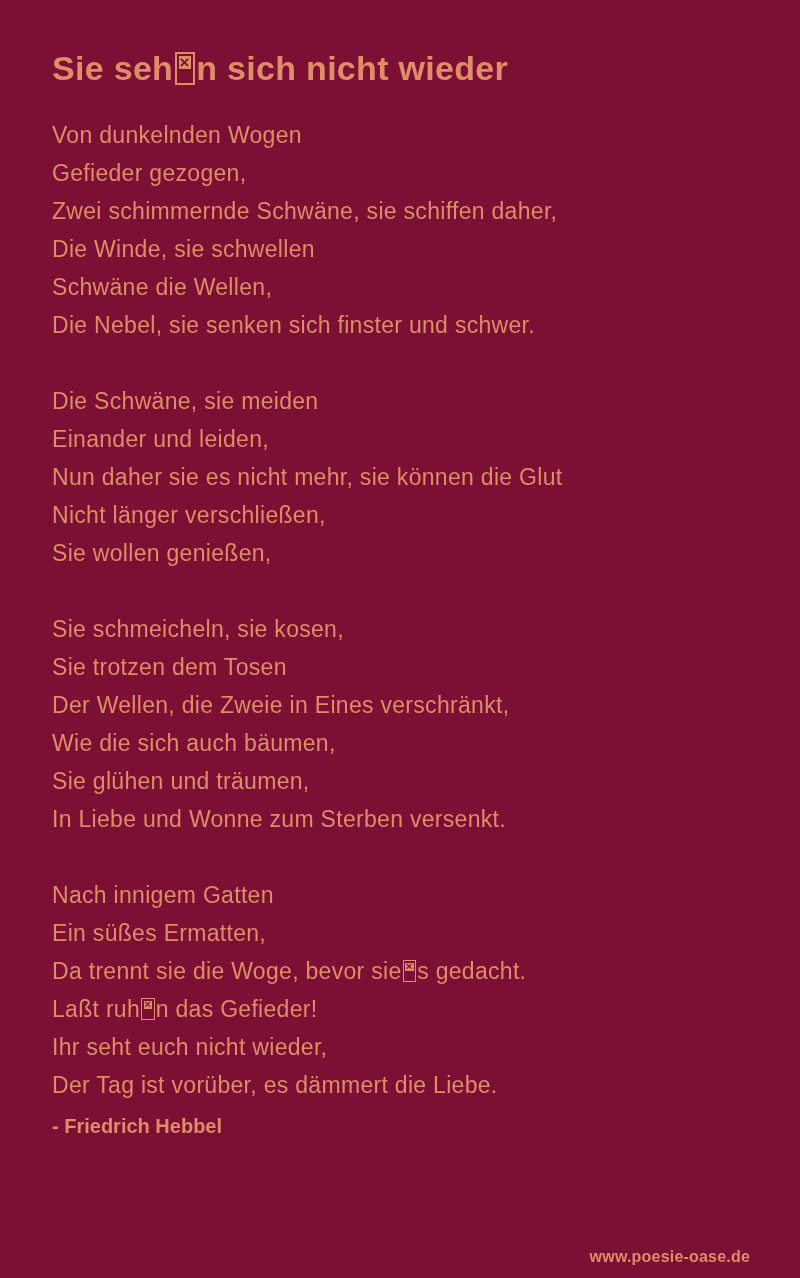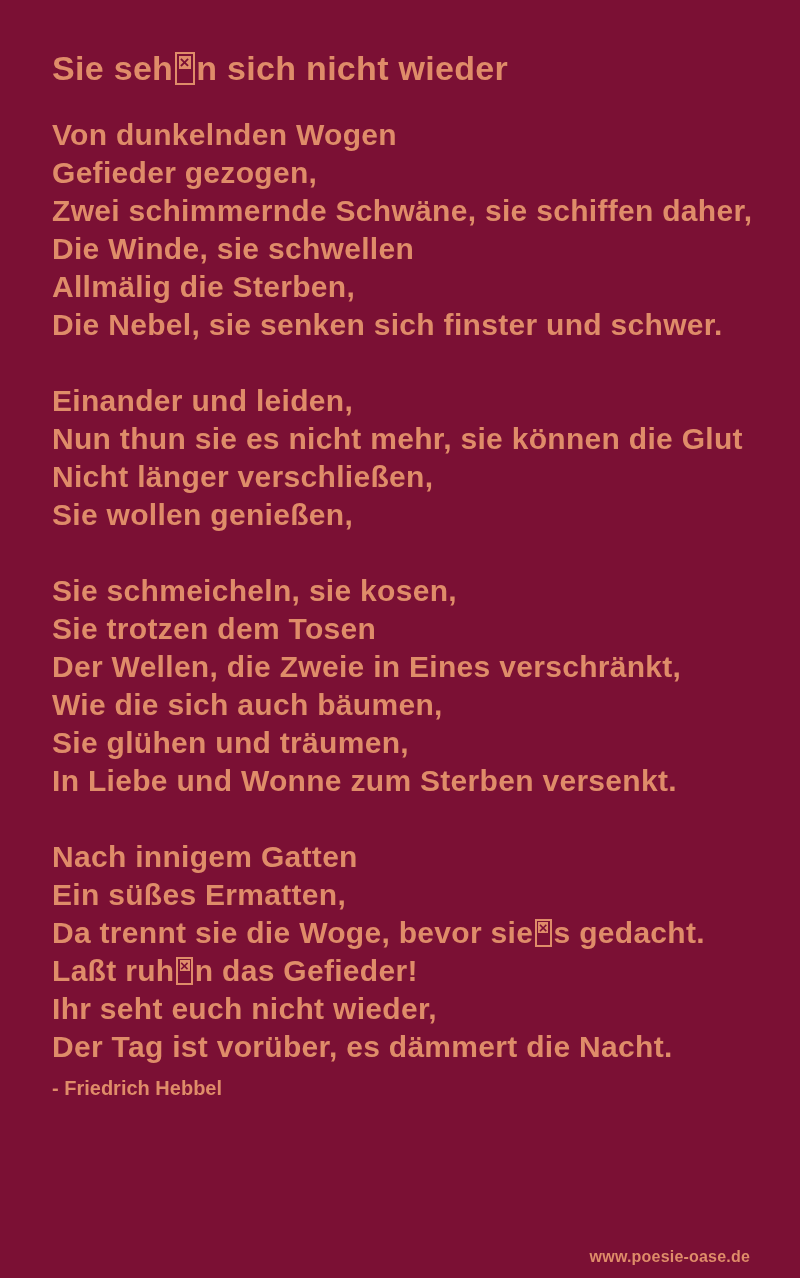--- a/index.html
+++ b/index.html
@@ -25,23 +25,23 @@
     letter-spacing: 0.3px;
     margin: 0 0 26px 0;
   }
   .stanza {
     margin: 0 0 38px 0;
   }
   .stanza:last-of-type {
     margin-bottom: 8px;
   }
   .line {
-    font-size: 30px;
+    font-size: 23px;
     line-height: 38px;
-    font-weight: 700;
+    font-weight: 400;
     letter-spacing: 0.3px;
     white-space: nowrap;
   }
   .attribution {
     font-size: 20px;
     line-height: 28px;
     font-weight: 700;
   }
   .watermark {
     position: absolute;
@@ -85,41 +85,42 @@
 <body>
 
 <div class="page">
   <h1 class="title">Sie seh<span class="tofu"><span class="tofu-x"></span></span>n sich nicht wieder</h1>
   <div id="poem-body">
       <div class="stanza">
         <div class="line">Von dunkelnden Wogen</div>
         <div class="line">Gefieder gezogen,</div>
         <div class="line">Zwei schimmernde Schwäne, sie schiffen daher,</div>
         <div class="line">Die Winde, sie schwellen</div>
-        <div class="line">Allmälig die Sterben,</div>
+        <div class="line">Schwäne die Wellen,</div>
         <div class="line">Die Nebel, sie senken sich finster und schwer.</div>
       </div>
       <div class="stanza">
+        <div class="line">Die Schwäne, sie meiden</div>
         <div class="line">Einander und leiden,</div>
-        <div class="line">Nun thun sie es nicht mehr, sie können die Glut</div>
+        <div class="line">Nun daher sie es nicht mehr, sie können die Glut</div>
         <div class="line">Nicht länger verschließen,</div>
         <div class="line">Sie wollen genießen,</div>
       </div>
       <div class="stanza">
         <div class="line">Sie schmeicheln, sie kosen,</div>
         <div class="line">Sie trotzen dem Tosen</div>
         <div class="line">Der Wellen, die Zweie in Eines verschränkt,</div>
         <div class="line">Wie die sich auch bäumen,</div>
         <div class="line">Sie glühen und träumen,</div>
         <div class="line">In Liebe und Wonne zum Sterben versenkt.</div>
       </div>
       <div class="stanza">
         <div class="line">Nach innigem Gatten</div>
         <div class="line">Ein süßes Ermatten,</div>
         <div class="line">Da trennt sie die Woge, bevor sie<span class="tofu"><span class="tofu-x"></span></span>s gedacht.</div>
         <div class="line">Laßt ruh<span class="tofu"><span class="tofu-x"></span></span>n das Gefieder!</div>
         <div class="line">Ihr seht euch nicht wieder,</div>
-        <div class="line">Der Tag ist vorüber, es dämmert die Nacht.</div>
+        <div class="line">Der Tag ist vorüber, es dämmert die Liebe.</div>
       </div>
     </div>
   <div class="attribution">- Friedrich Hebbel</div>
   <div class="watermark">www.poesie-oase.de</div>
 </div>
 
 </body></html>

